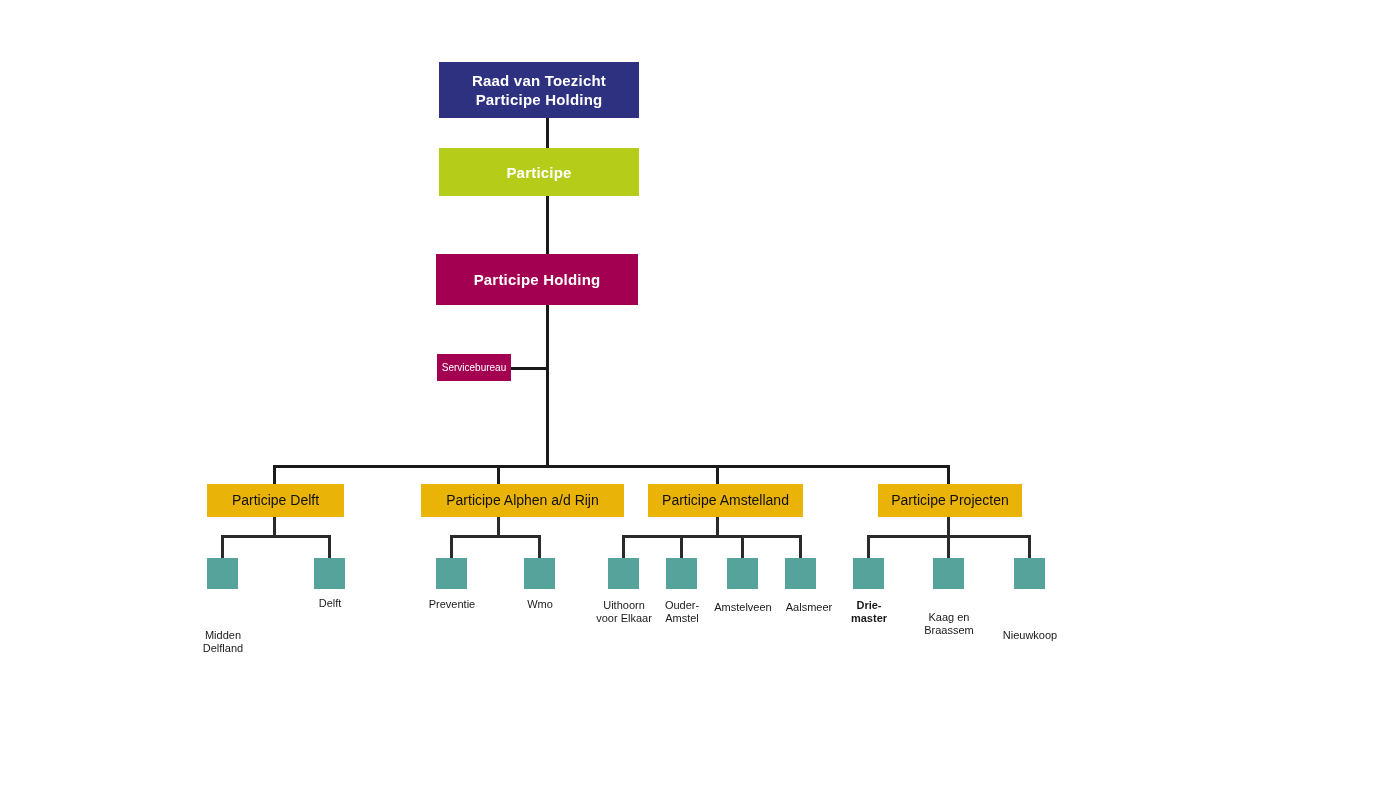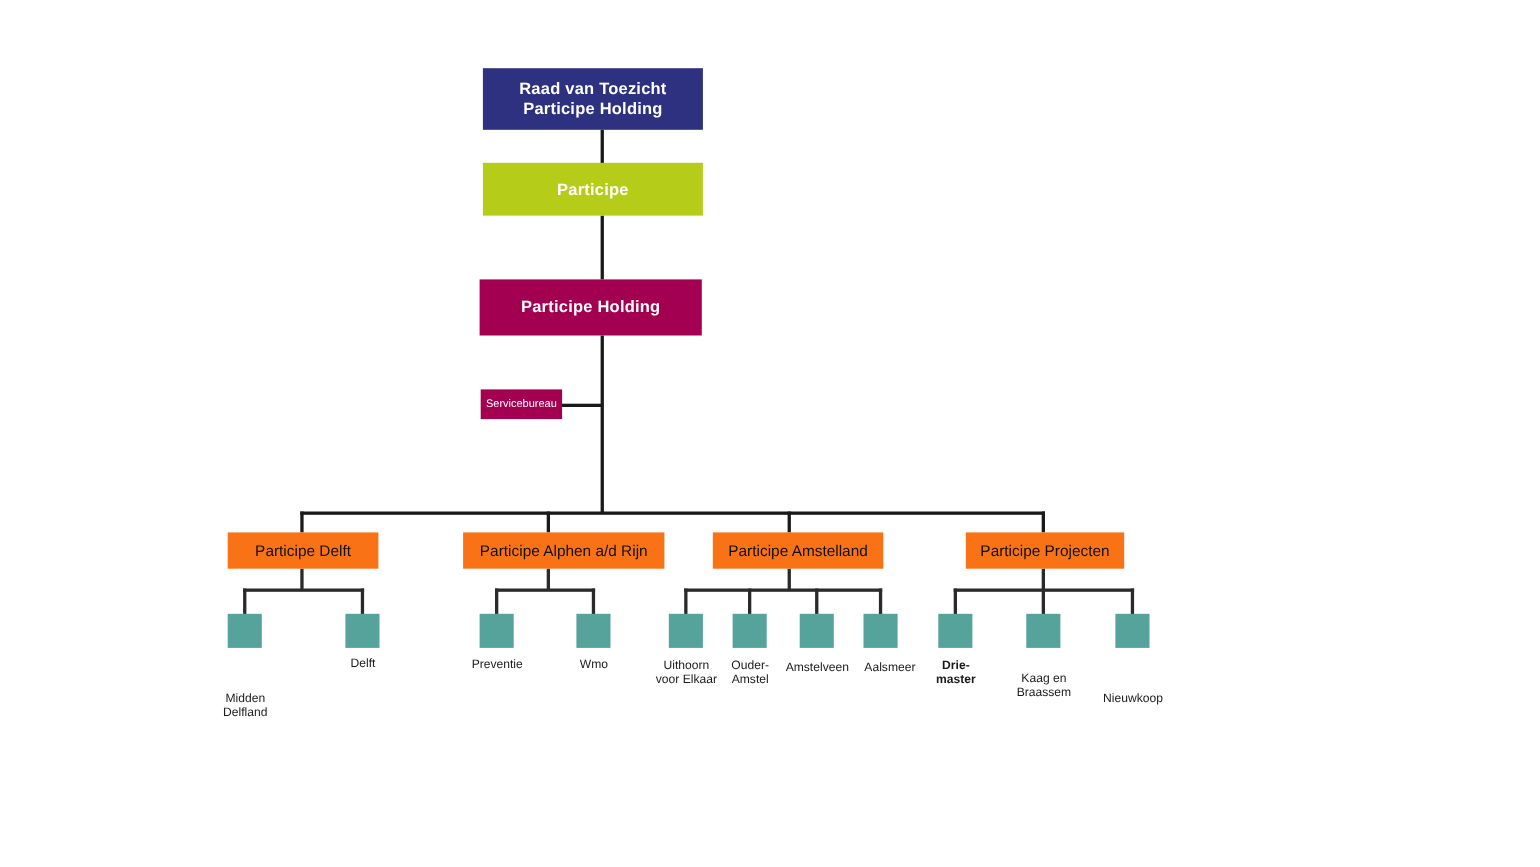--- a/index.html
+++ b/index.html
@@ -50,21 +50,21 @@
   .node.service {
     background: #A30052;
     color: #ffffff;
     font-size: 10px;
     line-height: 12px;
     font-weight: normal;
   }
 
   
   .node.division {
-    background: #f97316;
+    background: #eab308;
     color: #111111;
     font-size: 14px;
     line-height: 17px;
     font-weight: normal;
   }
 
   
   .node.leaf {
     background: #56A39B;
     width: 31px;
@@ -120,21 +120,21 @@
   <div class="conn h" style="left:273px; top:465px; width:677px;"></div>
 
   <div class="conn v" style="left:273px; top:465px; height:19px;"></div>
   <div class="conn v" style="left:497px; top:465px; height:19px;"></div>
   <div class="conn v" style="left:716px; top:465px; height:19px;"></div>
   <div class="conn v" style="left:947px; top:465px; height:19px;"></div>
 
   <div class="node division" style="left:207px; top:484px; width:137px; height:33px;">
     <span class="node-label">Participe Delft</span>
   </div>
-  <div class="node division" style="left:421px; top:484px; width:183px; height:33px;">
+  <div class="node division" style="left:421px; top:484px; width:203px; height:33px;">
     <span class="node-label">Participe Alphen a/d Rijn</span>
   </div>
   <div class="node division" style="left:878px; top:484px; width:144px; height:33px;">
     <span class="node-label">Participe Projecten</span>
   </div>
   <div class="node division" style="left:648px; top:484px; width:155px; height:33px;">
     <span class="node-label">Participe Amstelland</span>
   </div>
 
   <div class="conn v thin" style="left:273px; top:517px; height:19px;"></div>

